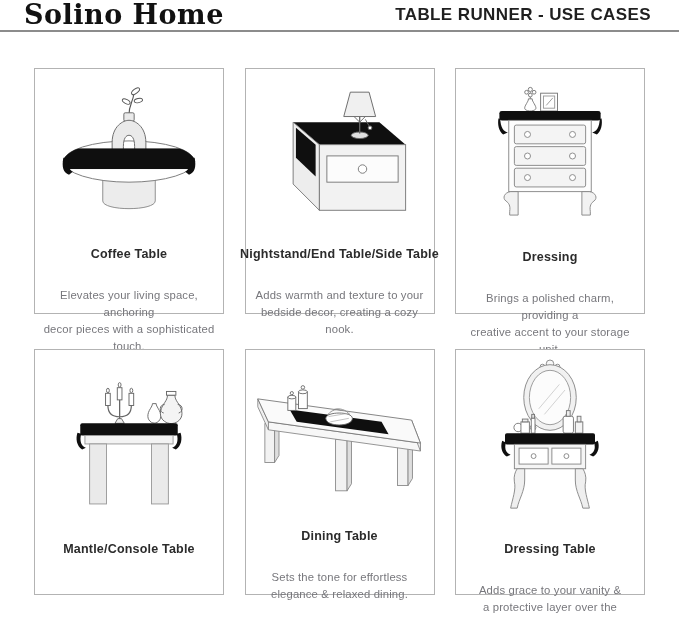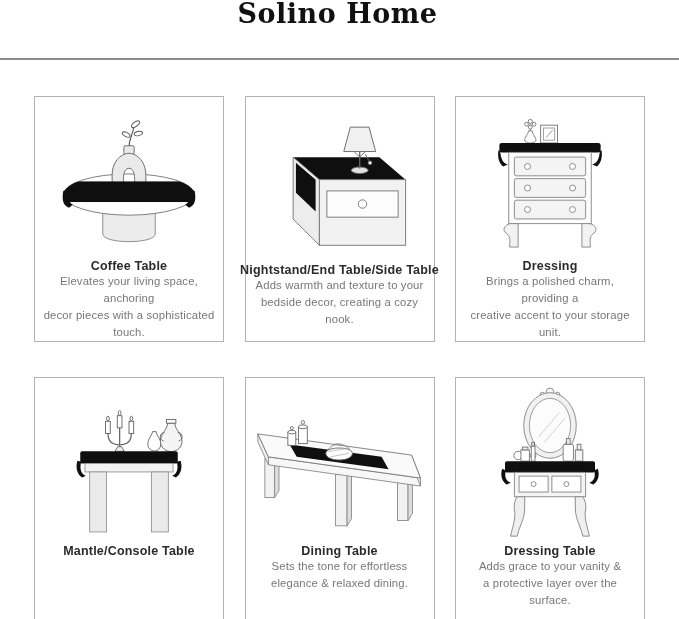--- a/index.html
+++ b/index.html
@@ -3,60 +3,62 @@
 <meta charset="utf-8">
 <style>
   html,body{margin:0;padding:0;background:#ffffff;}
   body{
     width:679px;height:619px;overflow:hidden;position:relative;
     font-family:"Liberation Sans", sans-serif;
     -webkit-font-smoothing:antialiased;
   }
   
   .header{
-    height:60px;display:flex;align-items:center;justify-content:space-between;
-    padding:0 28px 0 24px;border-bottom:2px solid #8c8c8c;box-sizing:border-box;flex-direction:column;
+    height:32px;display:flex;align-items:center;justify-content:space-between;
+    padding:0 28px 0 24px;border-bottom:2px solid #8c8c8c;box-sizing:border-box;
   }
   .brand{
     font-family:"DejaVu Serif","Liberation Serif",serif;
     font-weight:700;font-size:27px;letter-spacing:.5px;color:#111;
     margin-top:-2px;
   }
   .header-title{
     font-size:17px;font-weight:700;letter-spacing:.4px;color:#1f1f1f;
   }
   
   .grid{
     margin:36px 34px 0;display:grid;
     grid-template-columns:repeat(3,190px);
     justify-content:space-between;row-gap:35px;
   }
   .card{
     width:190px;height:246px;border:1px solid #b3b3b3;background:#fff;
     box-sizing:border-box;display:flex;flex-direction:column;align-items:center;
     text-align:center;
+    gap:26px;
   }
   .illus{
     height:150px;margin-top:10px;display:flex;align-items:center;justify-content:center;
   }
   .card-title{
     font-size:12.5px;font-weight:700;color:#2b2b2b;letter-spacing:.2px;
     margin-top:6px;white-space:nowrap;
   }
   .card-desc{
     font-size:11.3px;color:#77777c;line-height:1.5;letter-spacing:.15px;
     padding:0 6px;white-space:pre-line;
   }
   svg{display:block;}
 </style>
 </head>
 <body>
 
 <div class="header">
   <div class="brand">Solino Home</div>
+  <div class="header-title">TABLE RUNNER - USE CASES</div>
 </div>
 
 <div class="grid">
 
   <div class="card">
     <div class="illus">
       <svg width="150" height="136" viewBox="0 0 160 145">
         <defs>
             <clipPath id="ctClip">
               <ellipse cx="80" cy="88" rx="70" ry="22"></ellipse>

